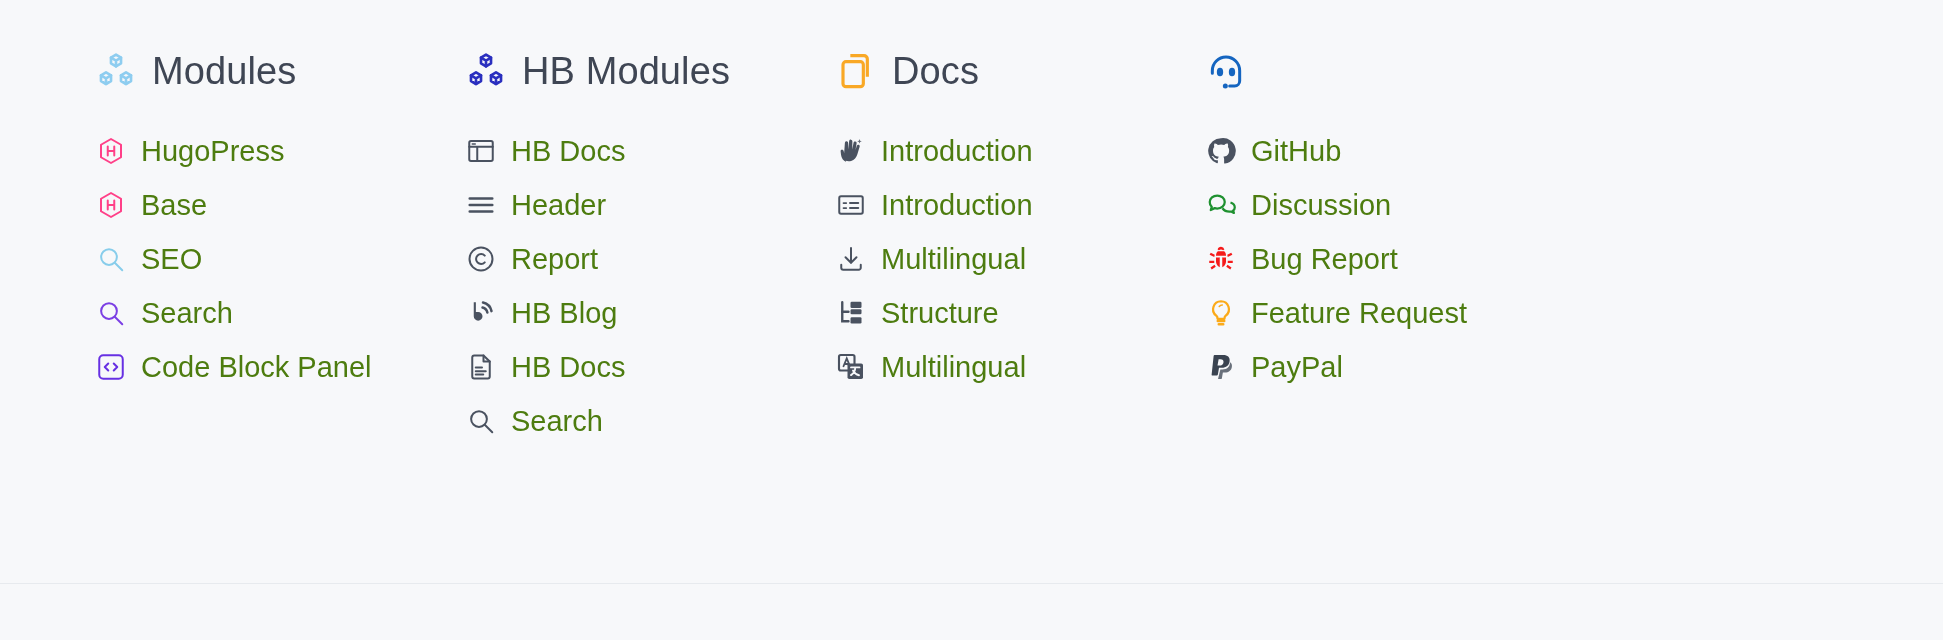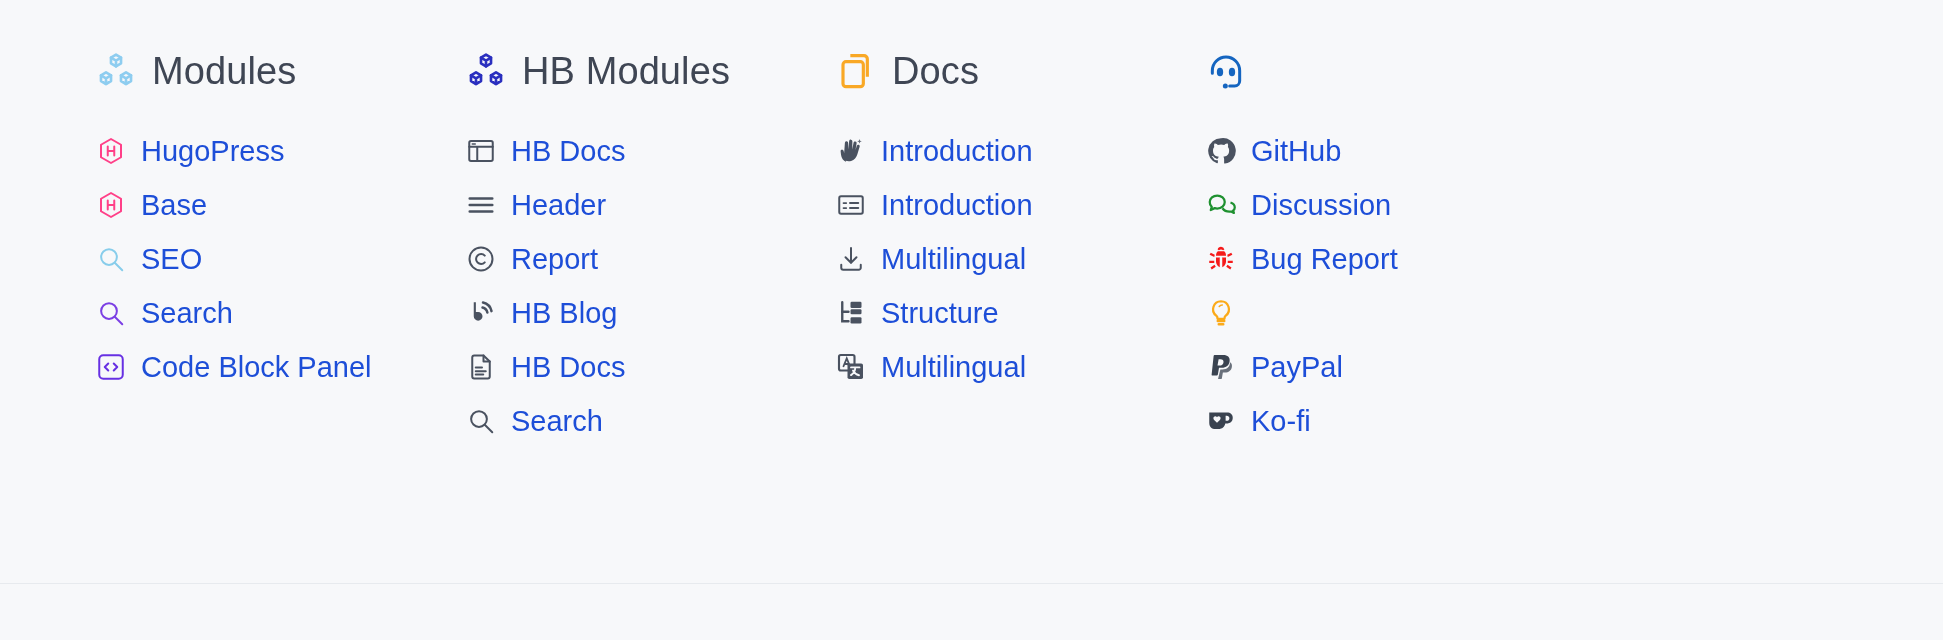--- a/index.html
+++ b/index.html
@@ -71,21 +71,21 @@
     width: 30px;
     height: 30px;
     flex: 0 0 30px;
     display: flex;
     align-items: center;
     justify-content: center;
   }
   .li-icon svg { display: block; }
   .li-label {
     font-size: 29px;
-    color: #1d4ed8;
+    color: #4d7c0f;
     line-height: 1;
     white-space: nowrap;
     cursor: pointer;
   }
   .bottom-rule {
     position: absolute;
     left: 0;
     right: 0;
     bottom: 56px;
     height: 1px;
@@ -339,36 +339,28 @@
             <a class="li-label">Bug Report</a>
           </li>
           <li>
             <span class="li-icon">
               <svg width="30" height="30" viewBox="0 0 24 24" fill="none" stroke="#fbaa19" stroke-width="1.8" stroke-linecap="round" stroke-linejoin="round">
                 <path d="M12 2.6a6.4 6.4 0 0 0-3.8 11.5c.6.5 1 1.2 1 2v.5h5.6v-.5c0-.8.4-1.5 1-2A6.4 6.4 0 0 0 12 2.6z"></path>
                 <path d="M9.4 18.4h5.2M10.2 21h3.6" stroke-width="2"></path>
                 <path d="M10.6 6.8A3.4 3.4 0 0 1 13 5.6" stroke-width="1.3"></path>
               </svg>
             </span>
+            <a class="li-label">Feature Request</a>
           </li>
           <li>
             <span class="li-icon">
               <svg width="30" height="30" viewBox="0 0 24 24" fill="#3a4350">
                 <path d="M6.8 2.4h7.1c3.3 0 5.4 1.7 5 5-.4 3.4-2.8 5.2-6.2 5.2h-2.3l-.9 5.4c-.1.5-.4.8-.9.8H5.2c-.5 0-.8-.4-.7-.9L6.1 3.2c.1-.5.3-.8.7-.8zm3.3 3.3-.9 5.1h1.6c1.8 0 3-.9 3.2-2.7.2-1.6-.7-2.4-2.4-2.4z"></path>
                 <path d="M9.6 21.6h2.3c.4 0 .7-.3.8-.7l.8-4.6h1.7c2.9 0 5-1.5 5.5-4.4.3-1.8-.3-3-1.5-3.7.1 3.6-2.4 5.8-6.2 5.8h-1.5z" opacity=".75"></path>
               </svg>
             </span>
             <a class="li-label">PayPal</a>
-          </li>
-          <li>
-            <span class="li-icon">
-              <svg width="30" height="30" viewBox="0 0 24 24" fill="#3a4350">
-                <path d="M2.6 5.2h14.1c3 0 4.7 1.6 4.7 4.2 0 2.9-2 4.6-5 4.6h-1c-.5 2.7-2.4 4.4-5.3 4.4H7.7c-3.2 0-5.1-1.9-5.1-5.1zm13.1 2.5v4.1h.8c1.4 0 2.2-.8 2.2-2.1 0-1.3-.8-2-2.2-2z"></path>
-                <path d="M6.4 8.6c.8-.8 2-.5 2.4.3.4-.8 1.6-1.1 2.4-.3.8.8.5 2-.3 2.8l-2.1 2-2.1-2c-.8-.8-1.1-2-.3-2.8z" fill="#f7f8fa"></path>
-              </svg>
-            </span>
-            <a class="li-label">Ko-fi</a>
           </li>
         </ul>
       </div>
     </div>
   <div class="bottom-rule"></div>
 </div>
 
 </body></html>

